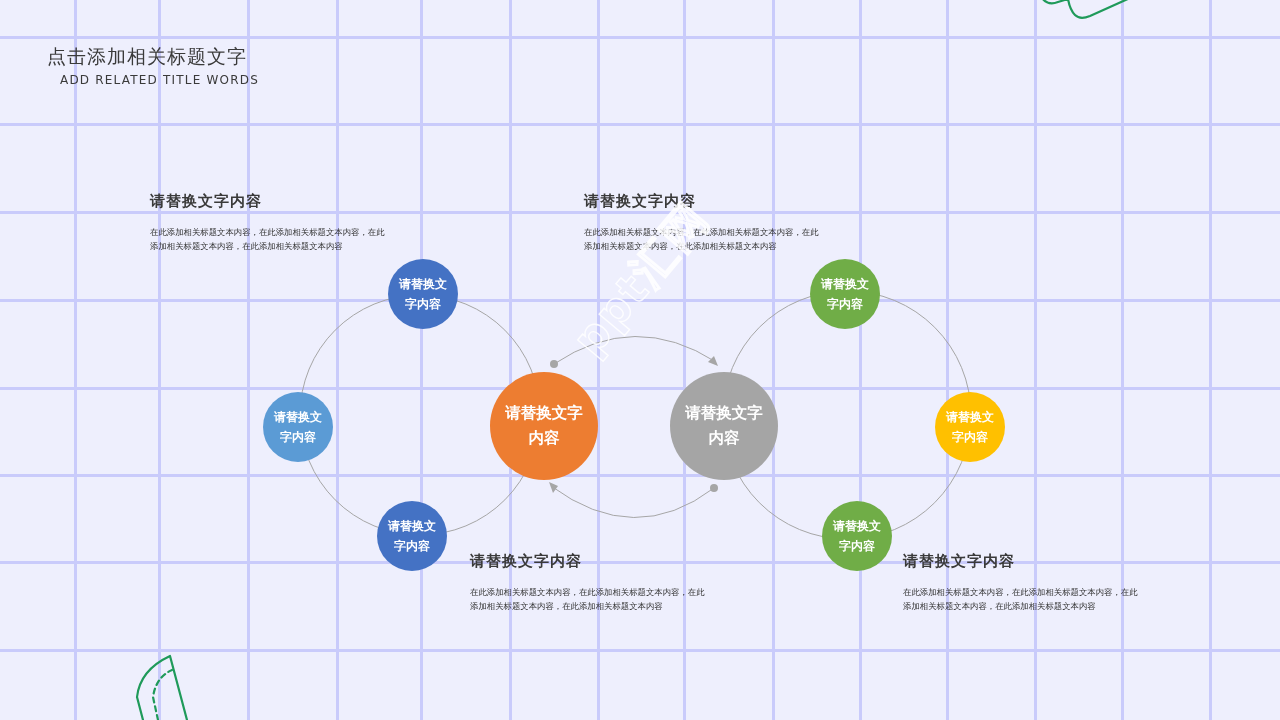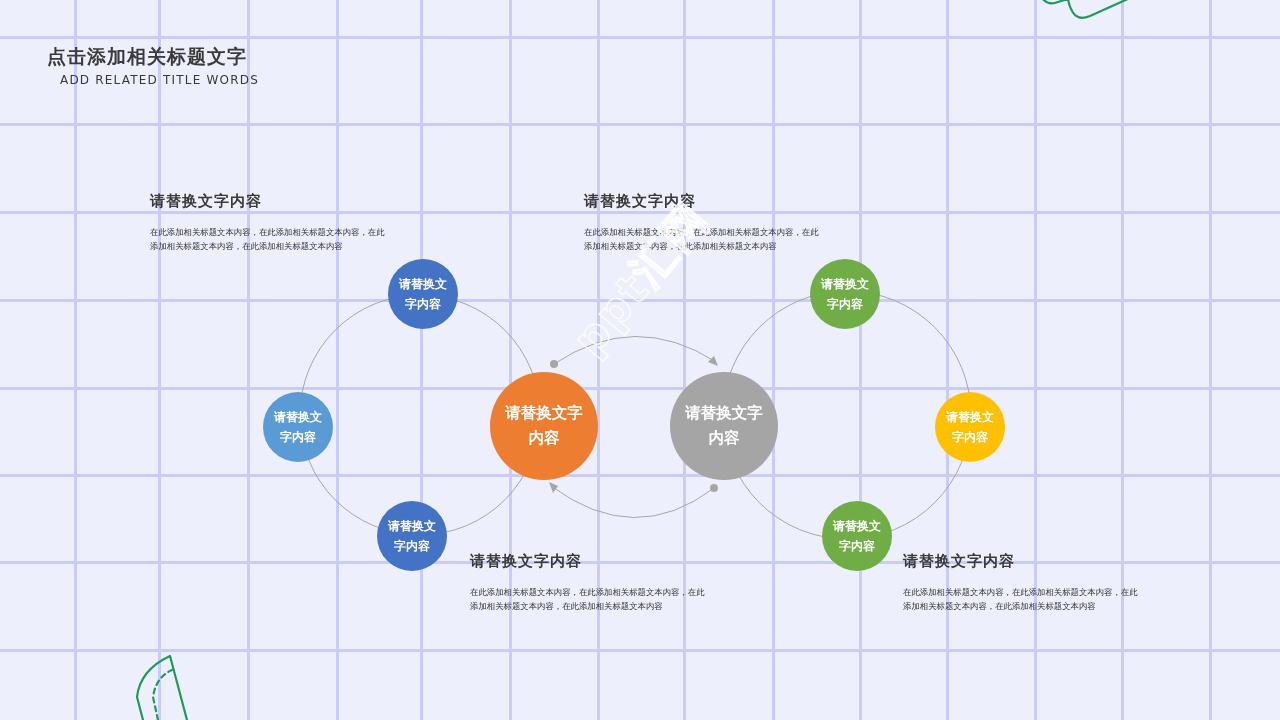--- a/index.html
+++ b/index.html
@@ -6,21 +6,21 @@
   html, body { width: 1280px; height: 720px; overflow: hidden; }
   body {
     position: relative;
     background: #eeeffd;
     font-family: "DejaVu Sans", "Liberation Sans", sans-serif;
     color: #333;
   }
   .grid-v { position: absolute; top: 0; width: 3px; height: 720px; background: #c9cbfb; }
   .grid-h { position: absolute; left: 0; height: 3px; width: 1280px; background: #c9cbfb; }
 
-  .title { position: absolute; left: 47px; top: 44px; font-size: 19px; font-weight: bold; color: #3a3a3a; letter-spacing: 1px; }
+  .title { position: absolute; left: 47px; top: 44px; font-size: 19px; font-weight: normal; color: #3a3a3a; letter-spacing: 1px; }
   .subtitle { position: absolute; left: 60px; top: 73px; font-size: 12px; color: #3a3a3a; letter-spacing: 1.2px; }
 
   .block { position: absolute; width: 240px; }
   .block .bh { font-size: 15px; font-weight: bold; color: #3a3a3a; letter-spacing: 1px; margin-bottom: 3px; }
   .block .bt { font-size: 8.4px; line-height: 14px; color: #333; margin-top: 14px; }
 
   svg.links { position: absolute; left: 0; top: 0; }
 
   .node {
     position: absolute; border-radius: 50%;

